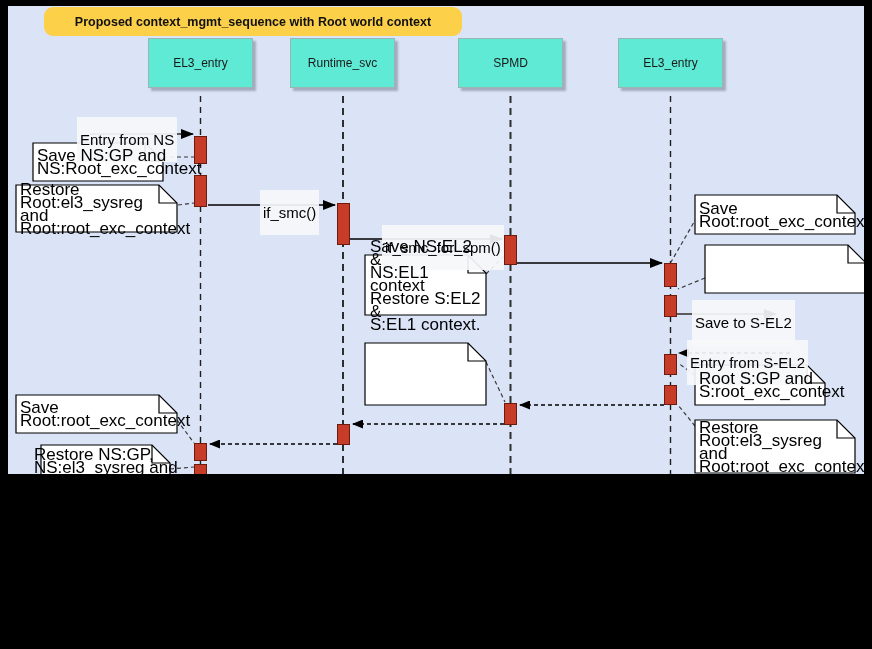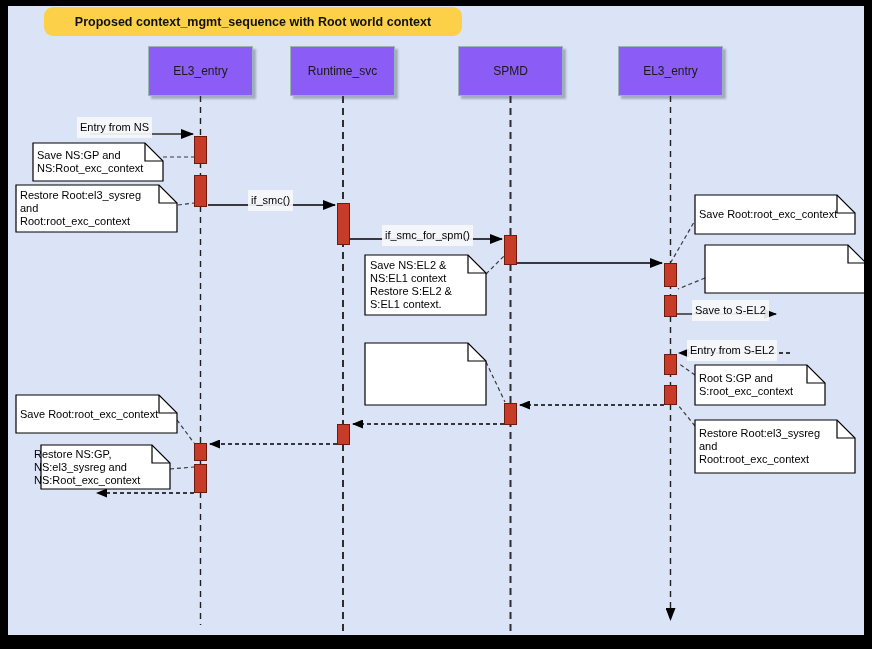--- a/index.html
+++ b/index.html
@@ -6,67 +6,67 @@
   body { font-family: "Liberation Sans", sans-serif; }
 
   .frame {
     position:relative;
     width:872px; height:649px;
     background:#000;
     overflow:hidden;
   }
   .canvas {
     position:absolute; left:8px; top:6px;
-    width:856px; height:629px;
+    width:856px; height:468px;
     background:#dbe3f7;
     overflow:hidden;
   }
   .layer { position:absolute; left:0; top:0; }
 
   .title {
     position:absolute; left:36px; top:1px;
     width:418px; height:29px;
     background:#fdd04a;
     border-radius:9px;
     font-size:12.5px; font-weight:bold; color:#111;
     display:flex; align-items:center; justify-content:center;
     text-align:center;
   }
 
   .actor {
-    position:absolute; top:40px;
+    position:absolute; top:32px;
     width:105px; height:50px;
-    background:#8b5cf6;
+    background:#5eead4;
     border:1px solid #9bb5b2;
     box-shadow:3px 3px 2px rgba(60,70,85,.35);
     display:flex; align-items:center; justify-content:center;
     font-size:12px; color:#1a1a1a;
     box-sizing:border-box;
   }
 
   .activation {
     position:absolute;
     width:13px;
     background:#c63c28;
     border:1px solid #6e1a0c;
     box-sizing:border-box;
   }
 
   .msg-label {
     position:absolute;
-    font-size:11px; color:#000;
+    font-size:15px; color:#000;
     background:rgba(246,247,250,.92);
-    padding:4px 3px;
+    padding:16px 3px;
     line-height:13px;
     white-space:nowrap;
   }
 
   .note-text {
     position:absolute;
-    font-size:11px; line-height:13px; color:#000;
+    font-size:17px; line-height:13px; color:#000;
     display:flex; align-items:center;
     padding:2px 4px;
     box-sizing:border-box;
     white-space:pre-line;
     text-align:left;
   }
 </style>
 </head>
 <body>
 
@@ -182,21 +182,21 @@
     <div class="activation" style="left:656px; top:257px; height:24px"></div>
     <div class="activation" style="left:656px; top:289px; height:22px"></div>
     <div class="activation" style="left:656px; top:348px; height:21px"></div>
     <div class="activation" style="left:656px; top:379px; height:20px"></div>
     <div class="activation" style="left:496px; top:397px; height:22px"></div>
     <div class="activation" style="left:329px; top:418px; height:21px"></div>
     <div class="activation" style="left:186px; top:437px; height:18px"></div>
     <div class="activation" style="left:186px; top:458px; height:29px"></div>
 
     <div class="msg-label" style="left:69px; top:111px">Entry from NS</div>
-    <div class="msg-label" style="left:240px; top:184px">if_smc()</div>
+    <div class="msg-label" style="left:252px; top:184px">if_smc()</div>
     <div class="msg-label" style="left:374px; top:219px">if_smc_for_spm()</div>
     <div class="msg-label" style="left:684px; top:294px">Save to S-EL2</div>
     <div class="msg-label" style="left:679px; top:334px">Entry from S-EL2</div>
 
     <div class="note-text" style="left:25px; top:137px; width:130px; height:38px">Save NS:GP and
 NS:Root_exc_context</div>
     <div class="note-text" style="left:8px; top:179px; width:161px; height:47px">Restore Root:el3_sysreg
 and
 Root:root_exc_context</div>
     <div class="note-text" style="left:358px; top:249px; width:121px; height:60px">Save NS:EL2 &amp;

